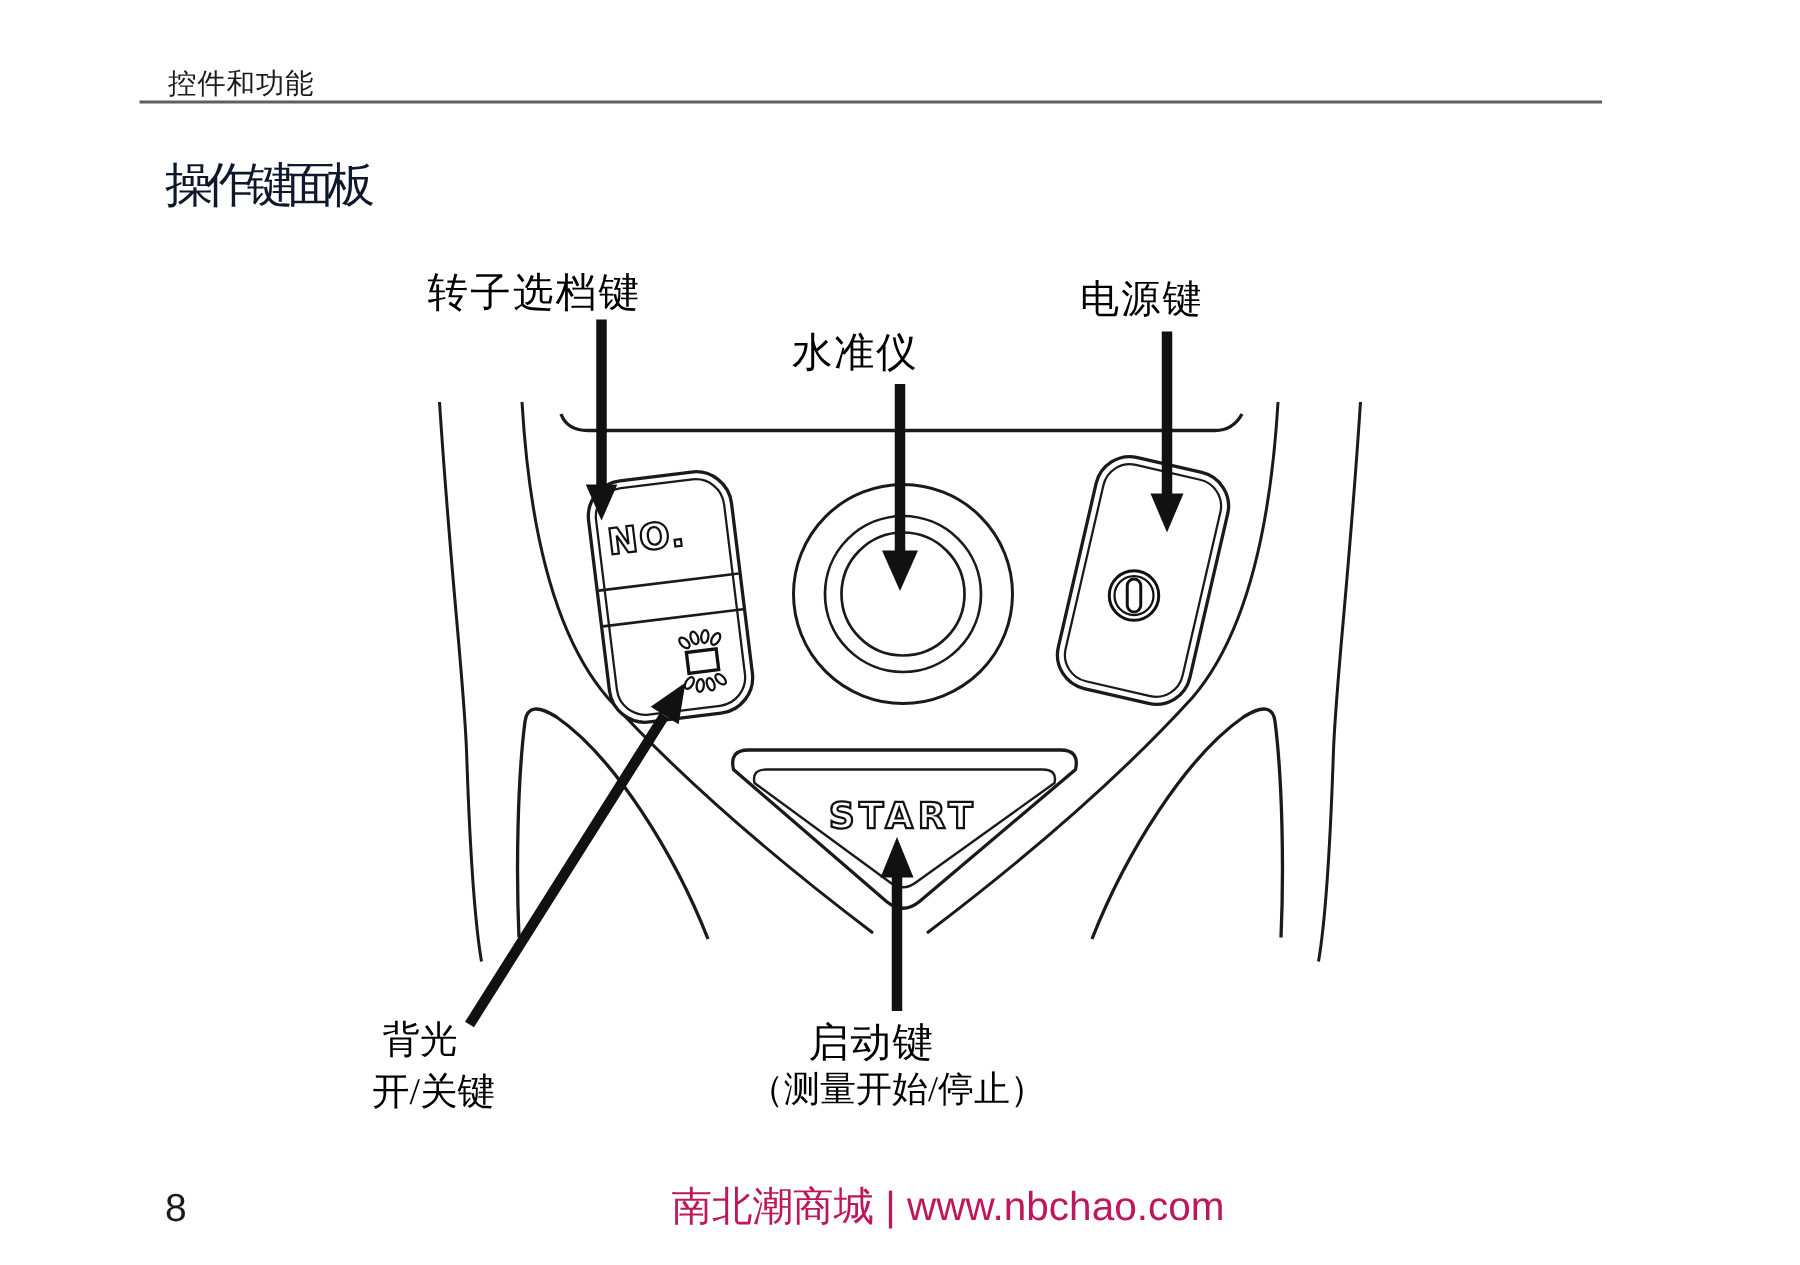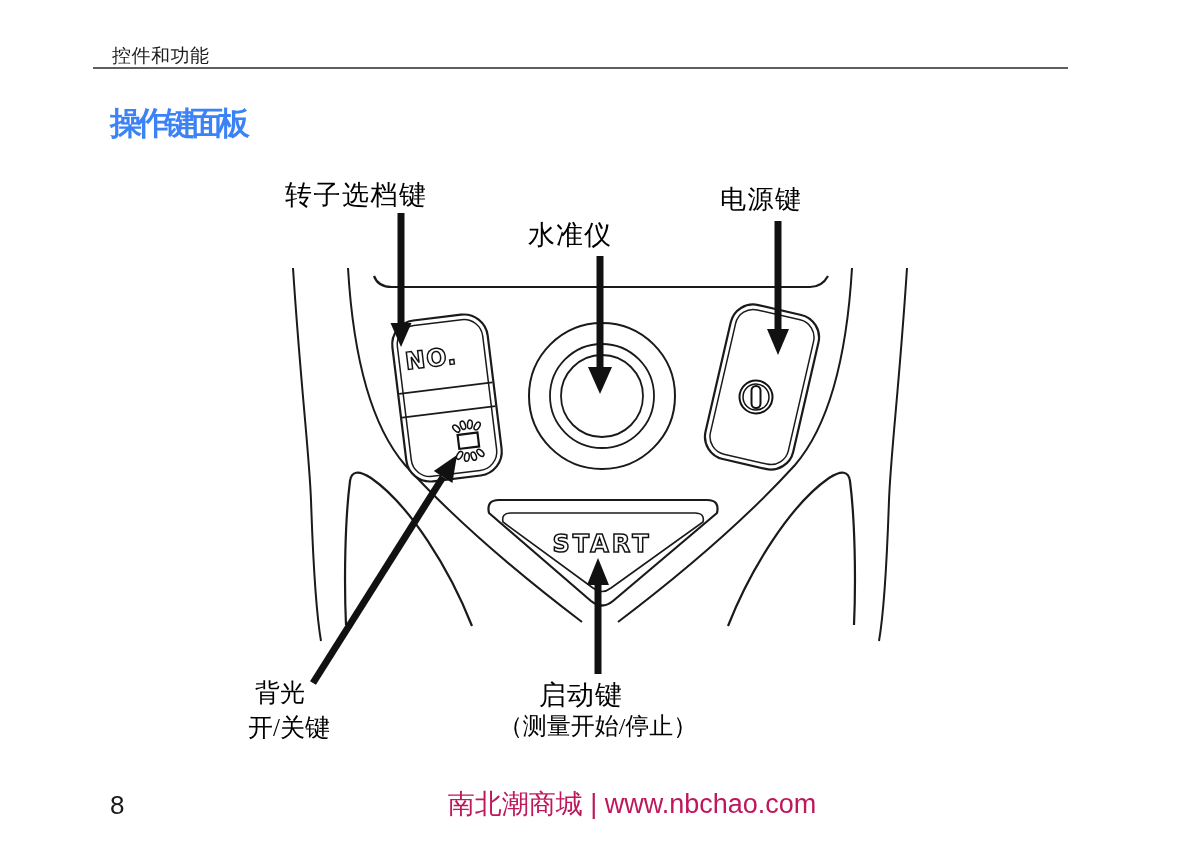--- a/index.html
+++ b/index.html
@@ -7,22 +7,22 @@
     width:1200px;height:843px;position:relative;background:#ffffff;
     font-family:"Liberation Serif", serif;color:#000;overflow:hidden;
   }
   .hdr{
     position:absolute;left:112px;top:43px;font-size:19px;letter-spacing:.5px;color:#1c1c1c;
   }
   .hdr-rule{
     position:absolute;left:93px;top:67px;width:975px;height:2px;background:#5f5f5f;
   }
   .title{
-    position:absolute;left:110px;top:102px;font-size:32px;font-weight:700;
-    letter-spacing:-5px;color:#3b82f6;
+    position:absolute;left:110px;top:102px;font-size:32px;font-weight:400;
+    letter-spacing:-5px;color:#0f172a;
   }
   .pagenum{
     position:absolute;left:110px;top:790px;font-size:26px;color:#1a1a1a;
     font-family:"Liberation Sans", sans-serif;
   }
   .footer{
     position:absolute;left:0;top:786px;width:1200px;text-align:center;
     font-size:27px;font-weight:500;color:#be185d;
     font-family:"Liberation Sans", sans-serif;
     padding-left:32px;

